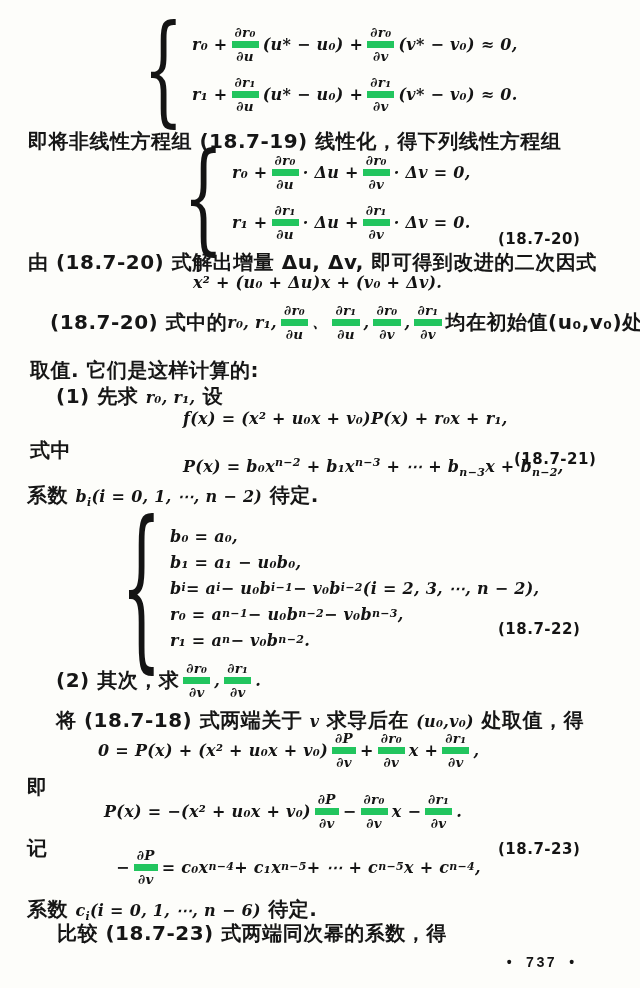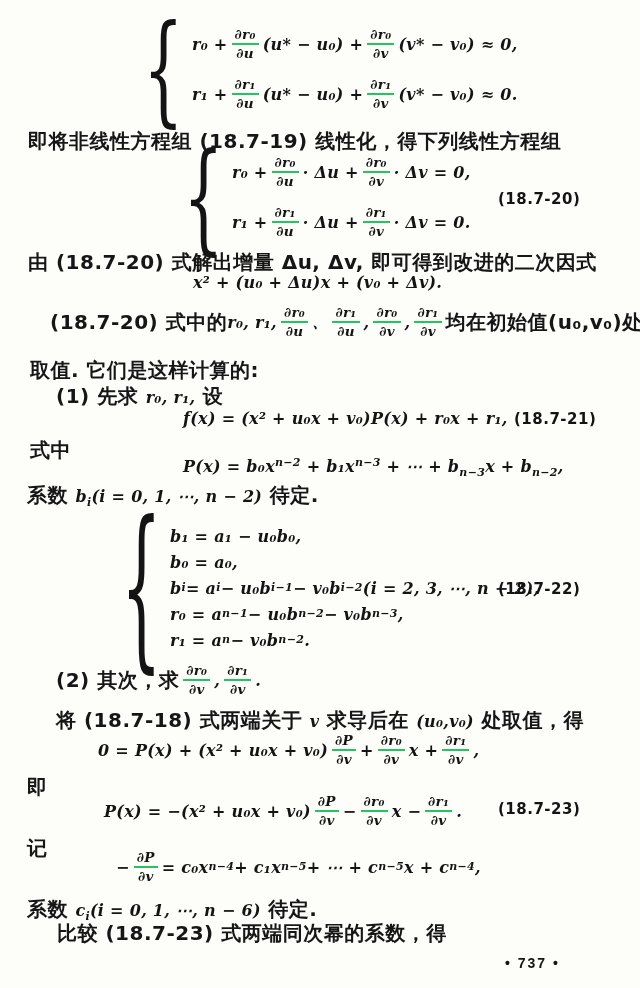--- a/index.html
+++ b/index.html
@@ -29,43 +29,43 @@
     font-weight:700;
     font-size:16px;
     letter-spacing:0.3px;
   }
   .math .cn{font-style:normal;letter-spacing:0.5px;}
   .mline{display:flex;align-items:center;}
   .frac{
     display:inline-flex;flex-direction:column;align-items:center;
     vertical-align:middle;line-height:1.1;font-size:13.5px;margin:0 4px;
   }
-  .frac .num{border-bottom:2px solid #22c55e;padding:0 3px 1px;}
+  .frac .num{border-bottom:7px solid #22c55e;padding:0 3px 1px;}
   .frac .den{padding-top:1px;}
   sub,sup{font-size:11px;font-style:italic;line-height:0;}
   .eqgroup{position:absolute;display:flex;align-items:center;}
   .eqcol{display:flex;flex-direction:column;}
   .gap2 > .mline{height:40px;}
   .gap2{gap:10px;}
   .gap5 > .mline{height:24px;}
   .gap5{gap:2px;}
   .brace{
     display:inline-block;
     font-family:"DejaVu Serif","Liberation Serif",serif;
     font-style:normal;font-weight:400;line-height:1;color:#141414;
     margin-right:3px;
   }
   .brace2{font-size:80px;transform:scaleY(1.5) scaleX(0.8);}
   .brace5{font-size:80px;transform:scaleY(2.2) scaleX(0.8);}
   .eqtag{
     font-family:"DejaVu Sans","Liberation Sans",sans-serif;
-    font-weight:700;font-size:15px;letter-spacing:0.5px;
+    font-weight:700;font-size:15px;letter-spacing:0.5px;margin-top:40px;
   }
   .pageno{
-    font-family:Liberation Sans, sans-serif;
+    font-family:Liberation Mono, monospace;
     font-weight:700;font-size:14px;letter-spacing:2px;
   }
 </style>
 </head>
 <body>
 
 <div class="page">
 
   <div class="eqgroup" style="left:138px;top:24px;">
     <span class="brace brace2">{</span>
@@ -174,24 +174,24 @@
 
   <div class="abs math" style="left:183px;top:457px;"><span>P(x) = b₀x</span><sup>n−2</sup><span> + b₁x</span><sup>n−3</sup><span> + ⋯ + b</span><sub>n−3</sub><span>x + b</span><sub>n−2</sub><span>,</span></div>
 
   <div class="abs math" style="left:27px;top:482px;"><span class="cn">系数 </span><span>b</span><sub>i</sub><span>(i = 0, 1, ⋯, n − 2)</span><span class="cn"> 待定.</span></div>
 
 
   <div class="eqgroup" style="left:116px;top:524px;">
     <span class="brace brace5">{</span>
     <div class="eqcol gap5">
       <div class="mline math">
+          <span>b₀ = a₀,</span>
+        </div>
+      <div class="mline math">
           <span>b₁ = a₁ − u₀b₀,</span>
-        </div>
-      <div class="mline math">
-          <span>b₀ = a₀,</span>
         </div>
       <div class="mline math">
           <span>b</span>
           <sub>i</sub>
           <span> = a</span>
           <sub>i</sub>
           <span> − u₀b</span>
           <sub>i−1</sub>
           <span> − v₀b</span>
           <sub>i−2</sub>

